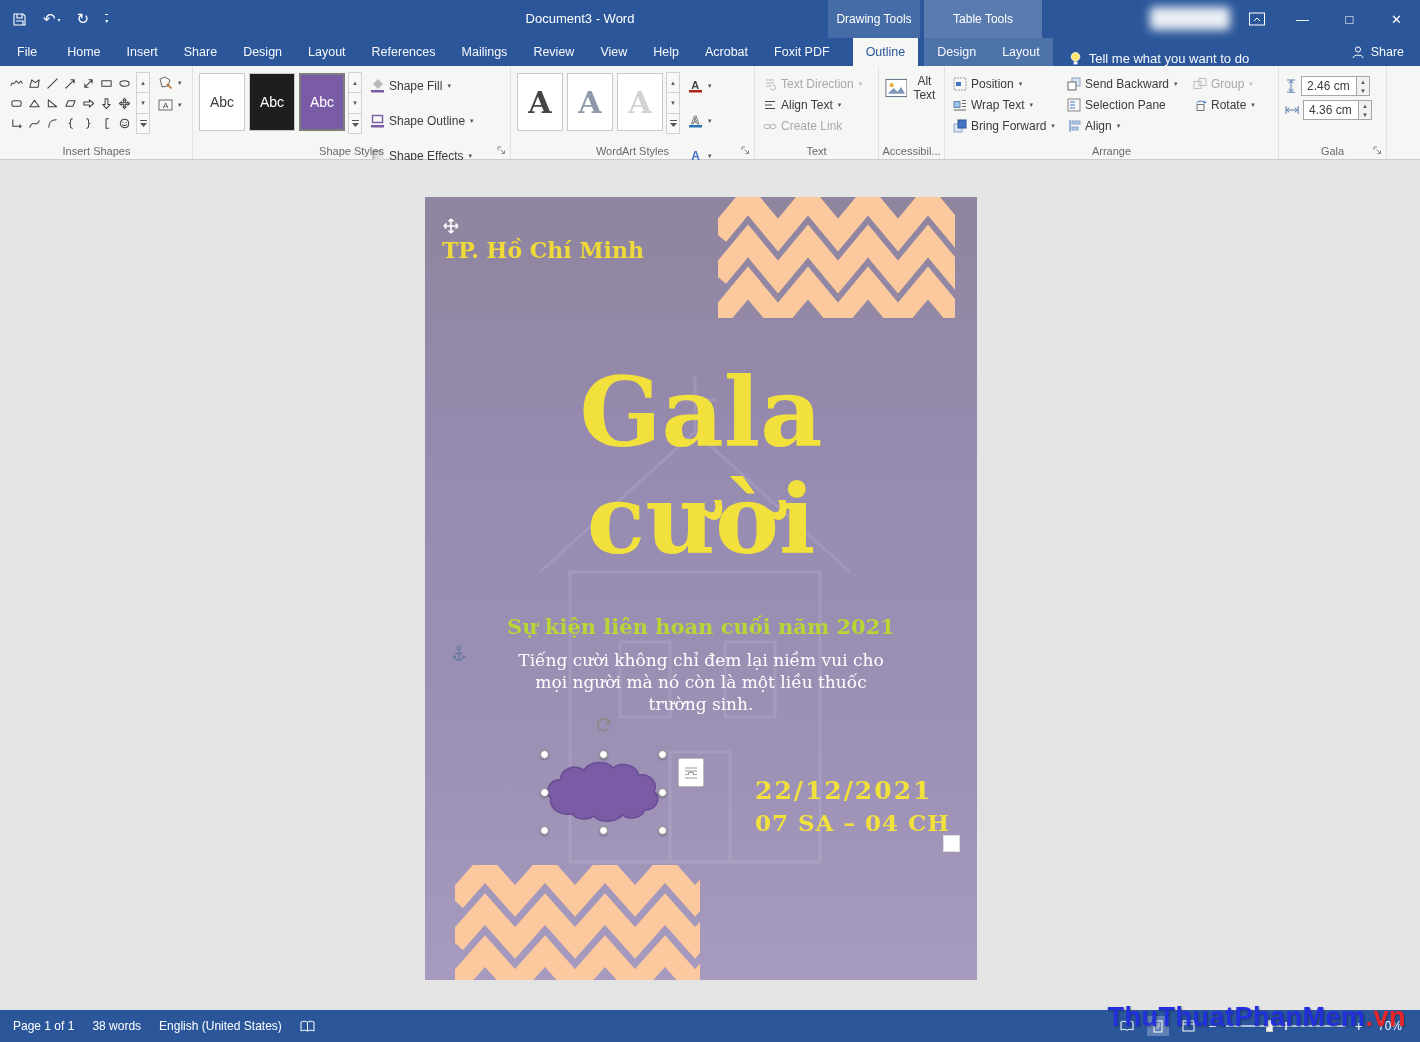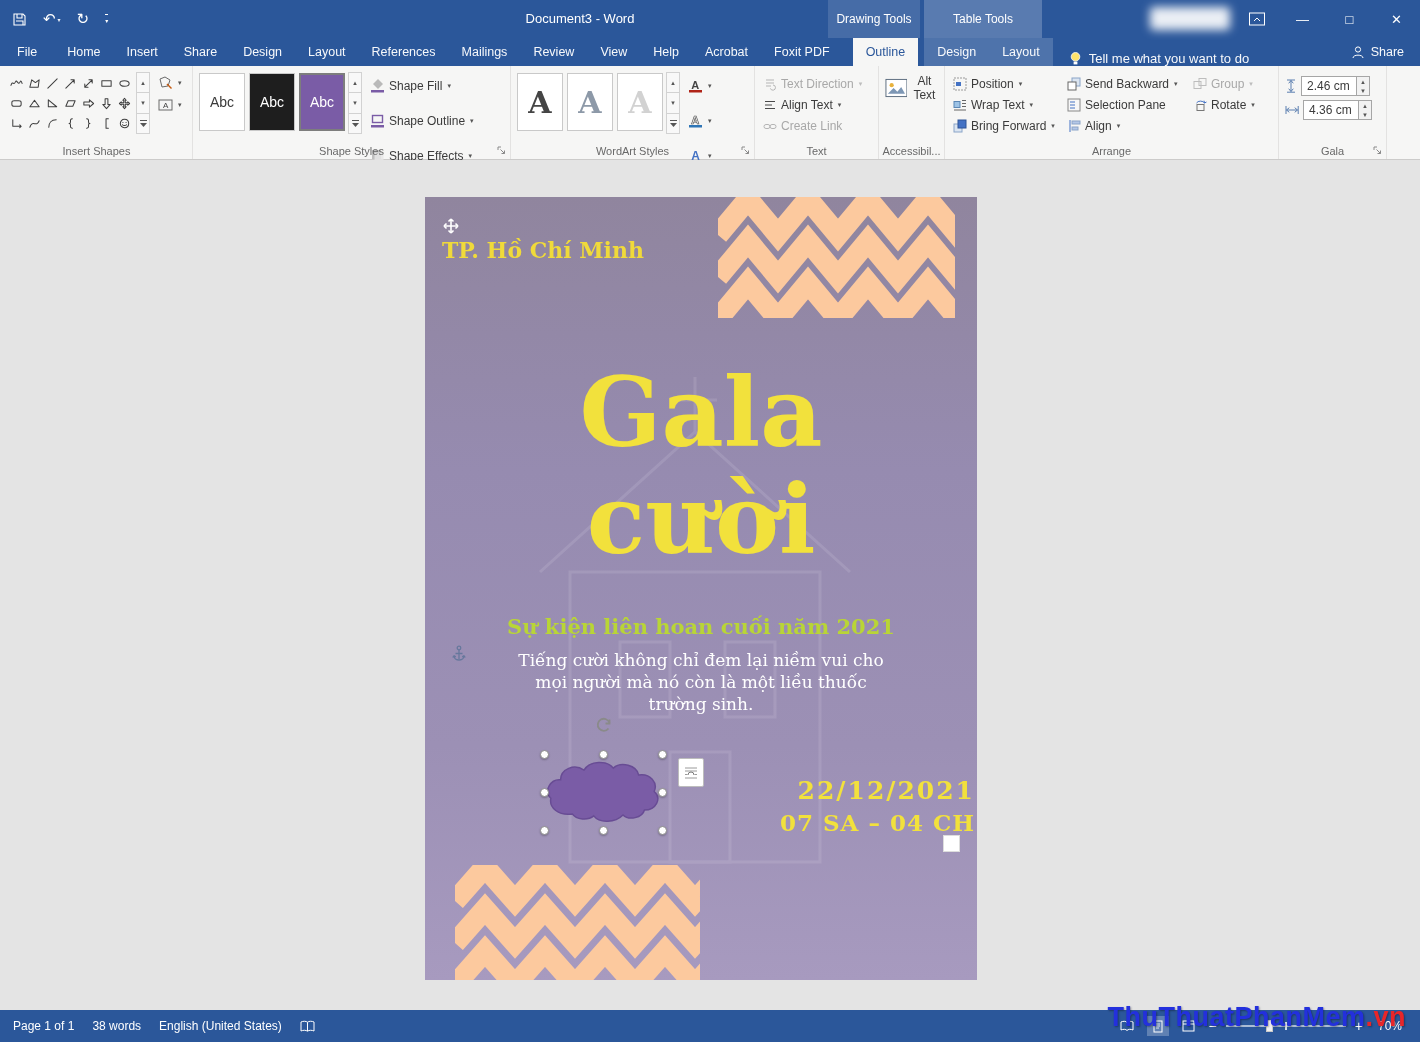--- a/index.html
+++ b/index.html
@@ -68,21 +68,21 @@
   
   .docarea{flex:1;position:relative;background:#e4e4e4;overflow:hidden}
   .poster{position:absolute;left:425px;top:37px;width:552px;height:783px;overflow:hidden;
     background:linear-gradient(180deg,#90859e 0%,#968bb0 35%,#9c90b5 70%,#a79abf 100%)}
   .poster .house{position:absolute;left:55px;top:125px;opacity:.13;pointer-events:none}
   .chev{position:absolute}
   .p-city{position:absolute;left:17px;top:40px;width:320px;text-align:left;font-family:"DejaVu Serif",serif;font-weight:bold;font-size:22px;color:#f0da3a}
   .p-title{position:absolute;left:0;right:0;top:162px;text-align:center;font-family:"DejaVu Serif",serif;font-weight:bold;font-size:96px;line-height:107px;color:#f2e13c}
   .p-sub{position:absolute;left:0;right:0;top:417px;text-align:center;font-family:"DejaVu Serif",serif;font-weight:bold;font-size:21px;color:#b9d536}
   .p-body{position:absolute;left:83px;top:452px;width:386px;text-align:center;font-family:"DejaVu Serif",serif;font-size:17px;line-height:22px;color:#ffffff}
-  .p-datetime{position:absolute;left:330px;top:578px;width:220px;text-align:right;font-family:"DejaVu Serif",serif;font-weight:bold;color:#f2e13c}
+  .p-datetime{position:absolute;left:330px;top:578px;width:220px;text-align:left;font-family:"DejaVu Serif",serif;font-weight:bold;color:#f2e13c}
   .p-date{font-size:25px;letter-spacing:2px;line-height:32px}
   .p-time{font-size:23px;letter-spacing:1px;line-height:32px}
   .move-handle{position:absolute;left:17px;top:20px}
   .anchor{position:absolute;left:27px;top:448px;opacity:.85}
   .rot-handle{position:absolute;left:169px;top:518px}
   .sel-box{position:absolute;left:120px;top:558px;width:117px;height:75px}
   .handle{position:absolute;width:9px;height:9px;border-radius:50%;background:#fff;border:1px solid #8a8a8a;box-shadow:0 1px 2px rgba(0,0,0,.25)}
   .layout-opt{position:absolute;left:253px;top:561px;width:26px;height:29px;background:#fff;border:1px solid #bdbdbd;border-radius:2px;display:flex;align-items:center;justify-content:center}
   .lone-handle{position:absolute;left:518px;top:638px;width:17px;height:17px;background:#fff;border:1px solid #ddd}
 

